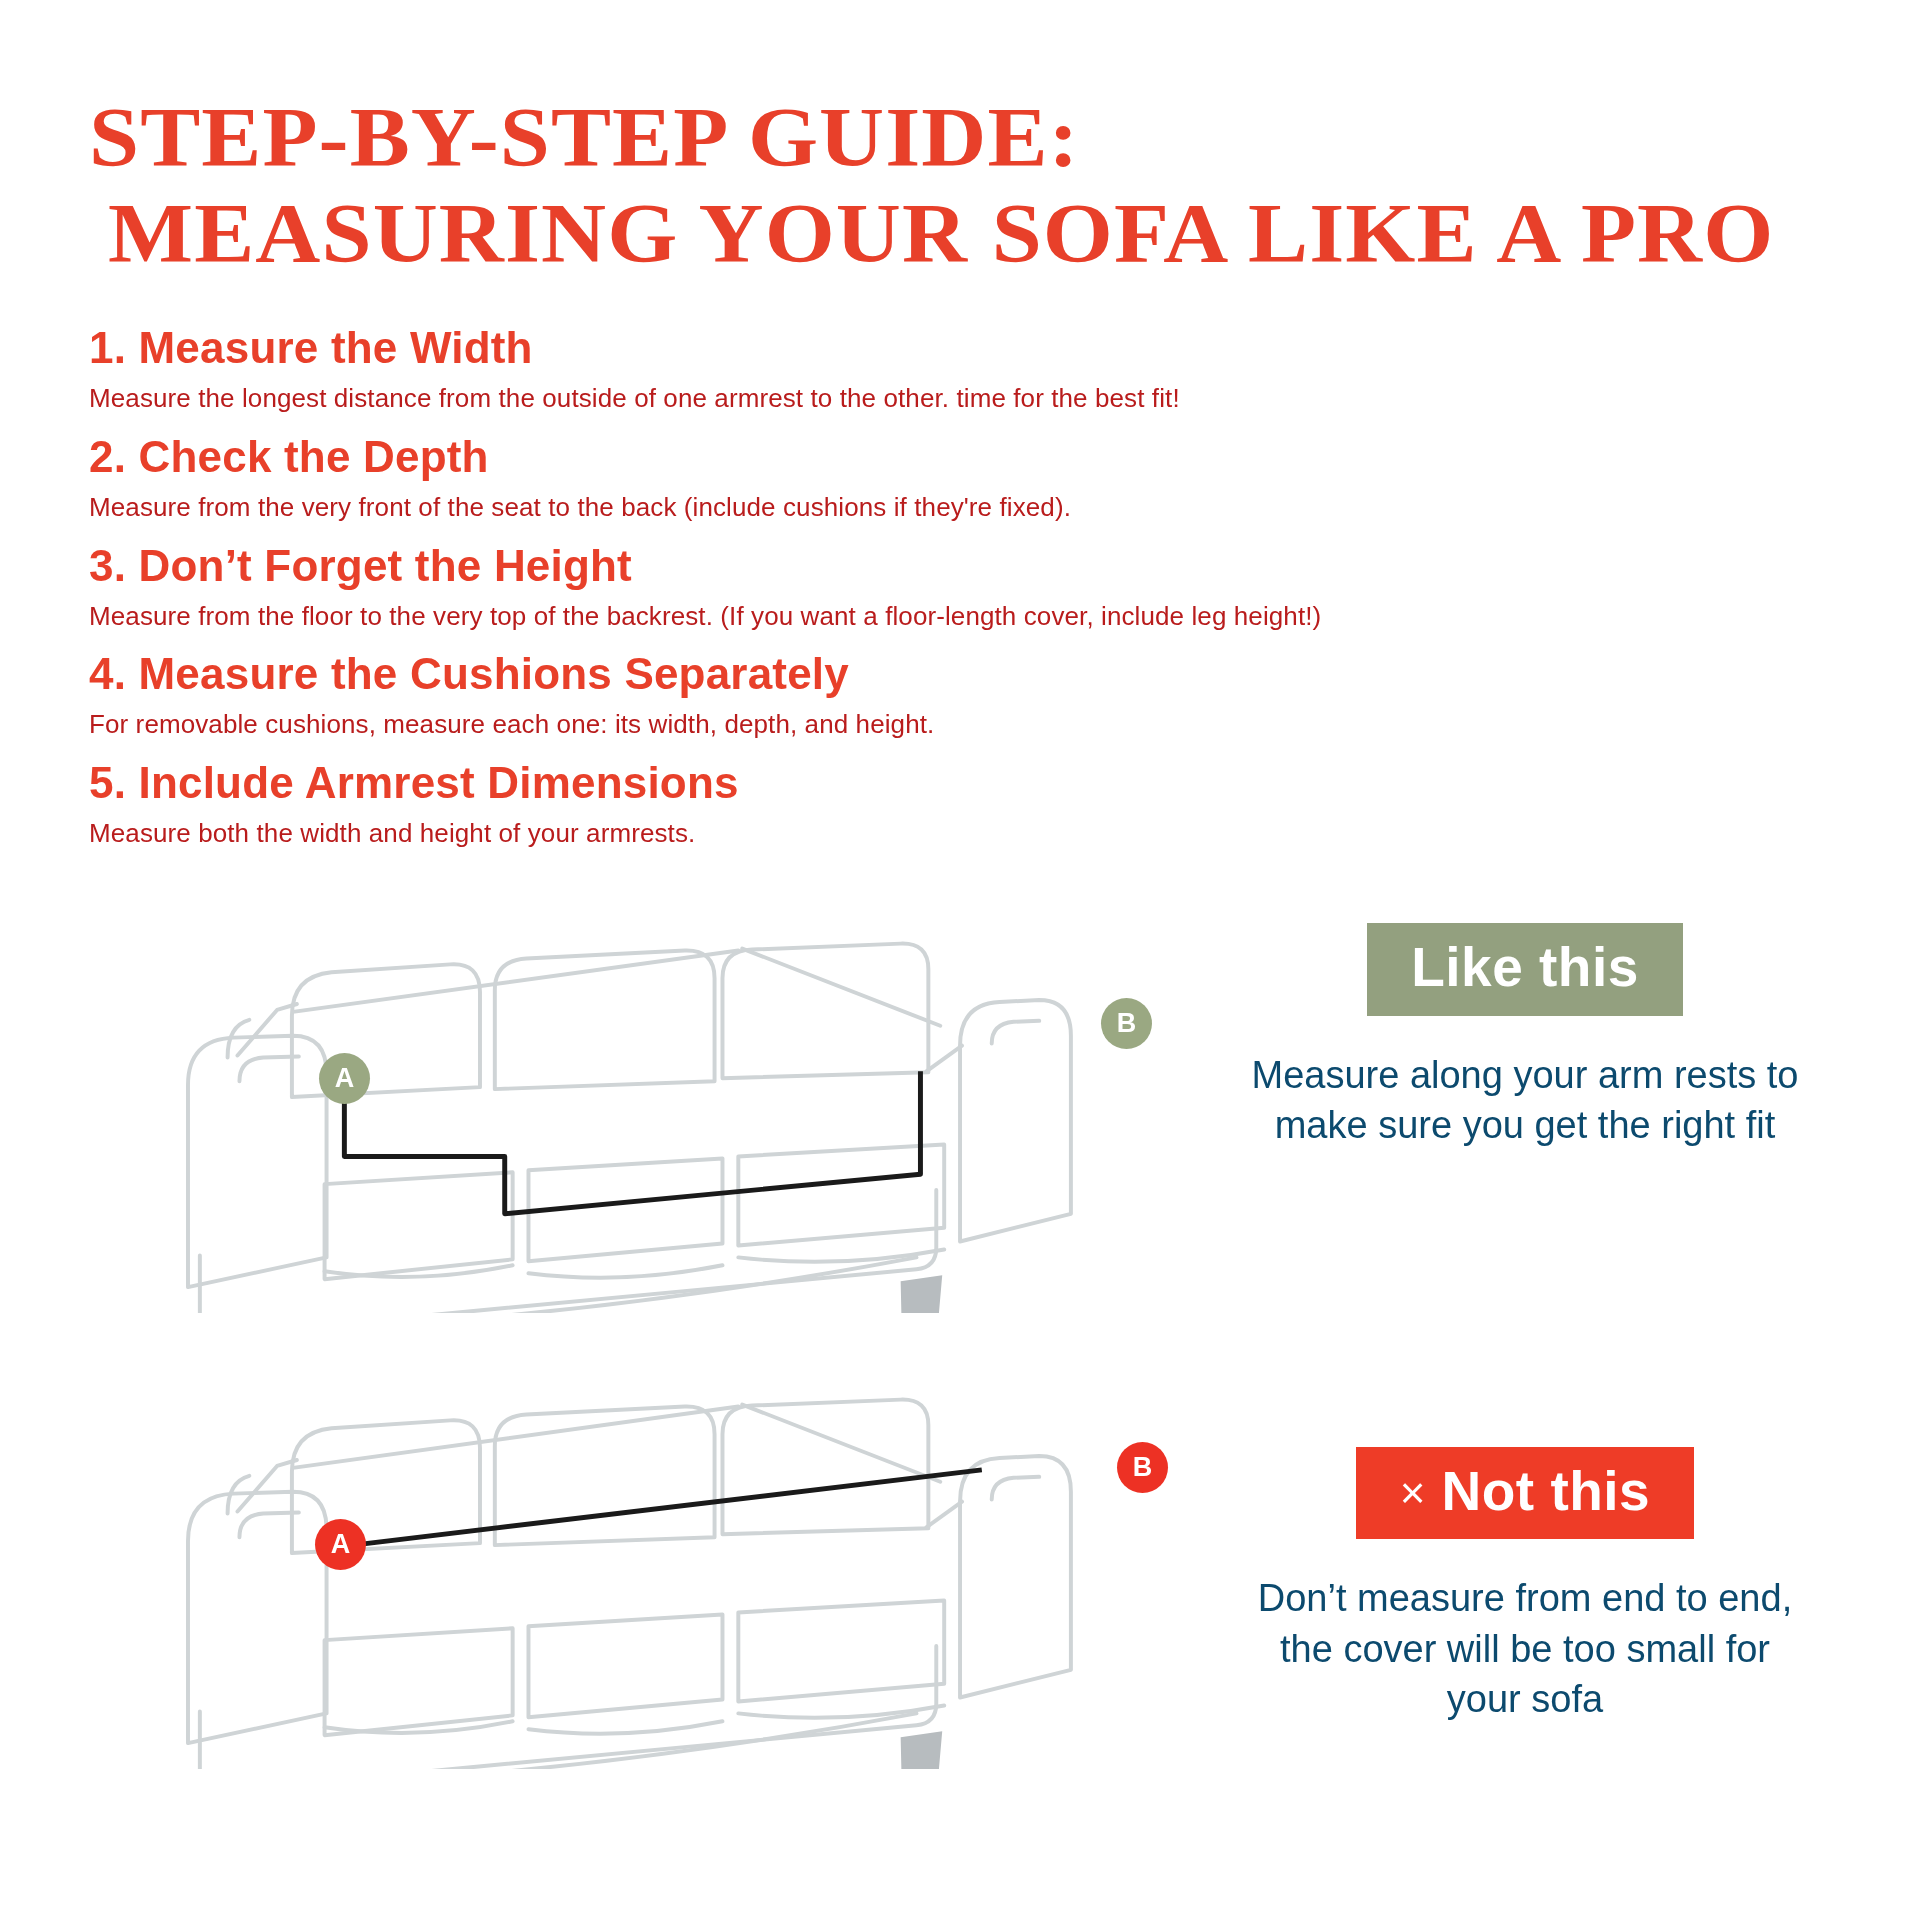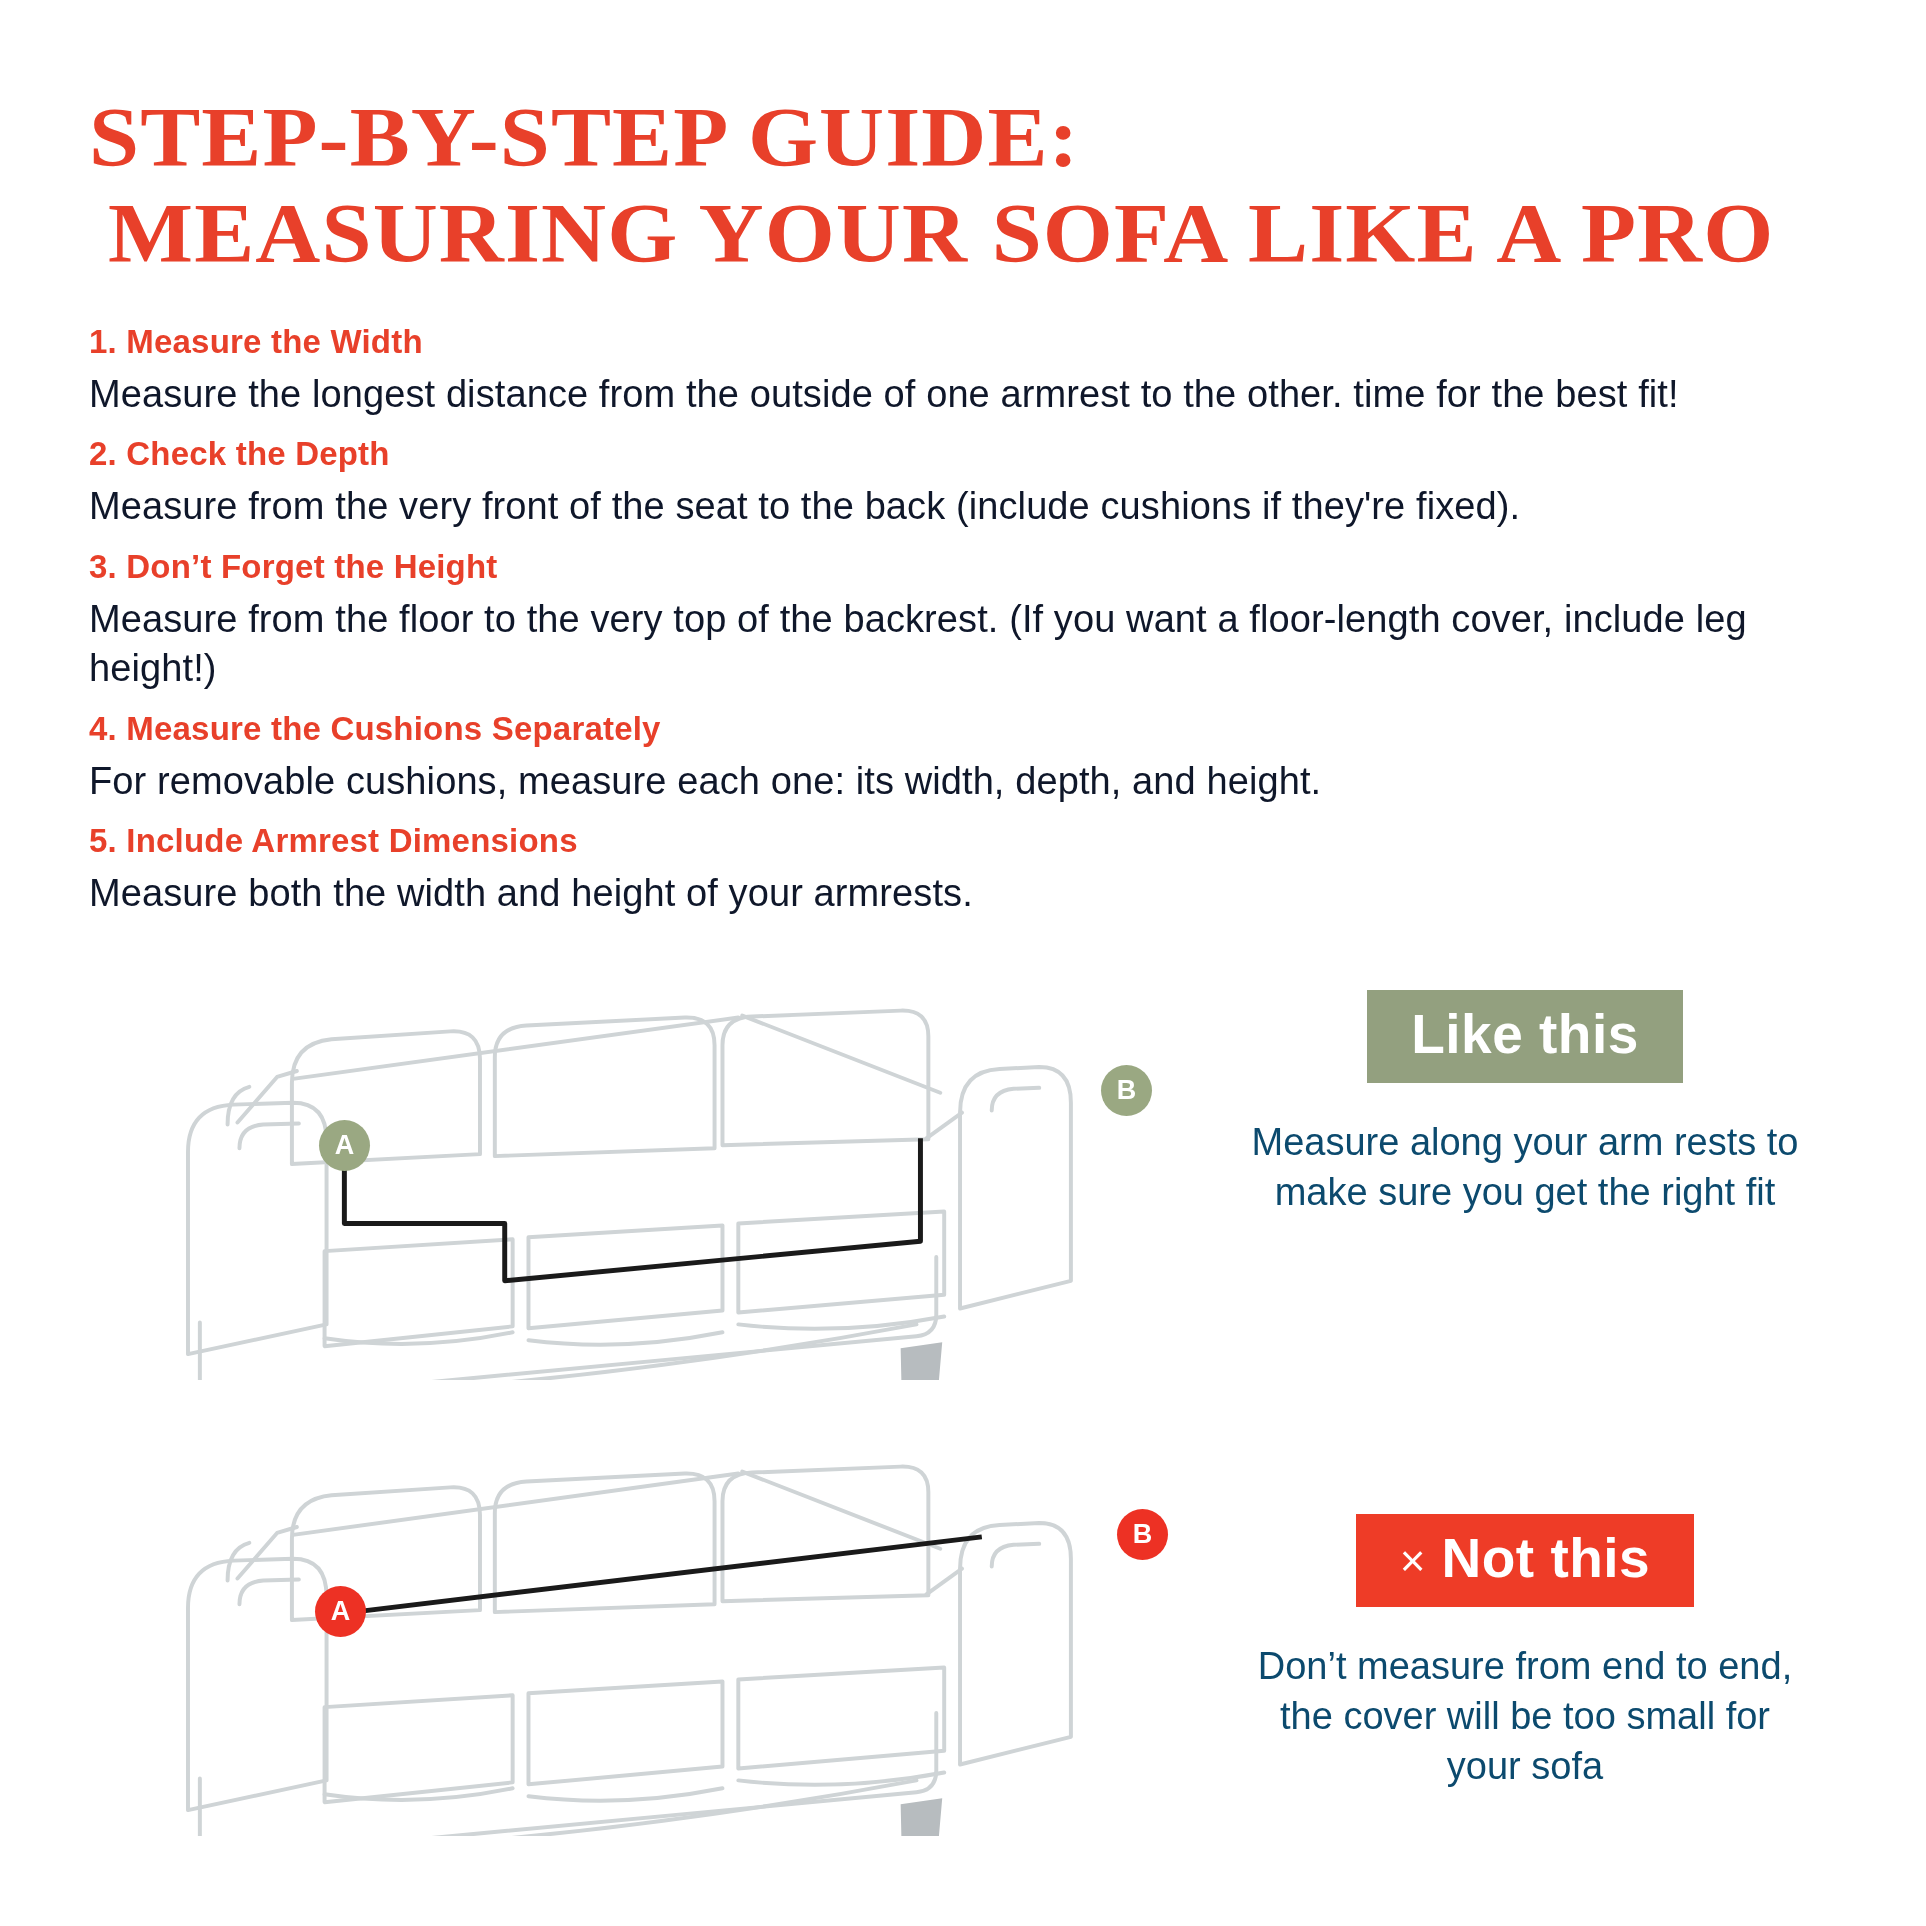--- a/index.html
+++ b/index.html
@@ -45,28 +45,28 @@
 
   
   .steps {
     margin-top: 42px;
   }
   .step {
     margin-bottom: 16px;
   }
   .step-head {
     color: #e8402a;
-    font-size: 33px;
+    font-size: 44px;
     font-weight: bold;
     letter-spacing: 0.2px;
     margin-bottom: 9px;
   }
   .step-body {
-    color: #0f172a;
-    font-size: 38px;
+    color: #b91c1c;
+    font-size: 26px;
     line-height: 1.3;
     letter-spacing: 0.1px;
   }
 
   
   .lower {
     position: relative;
     margin-top: 36px;
     display: flex;
     gap: 0;

